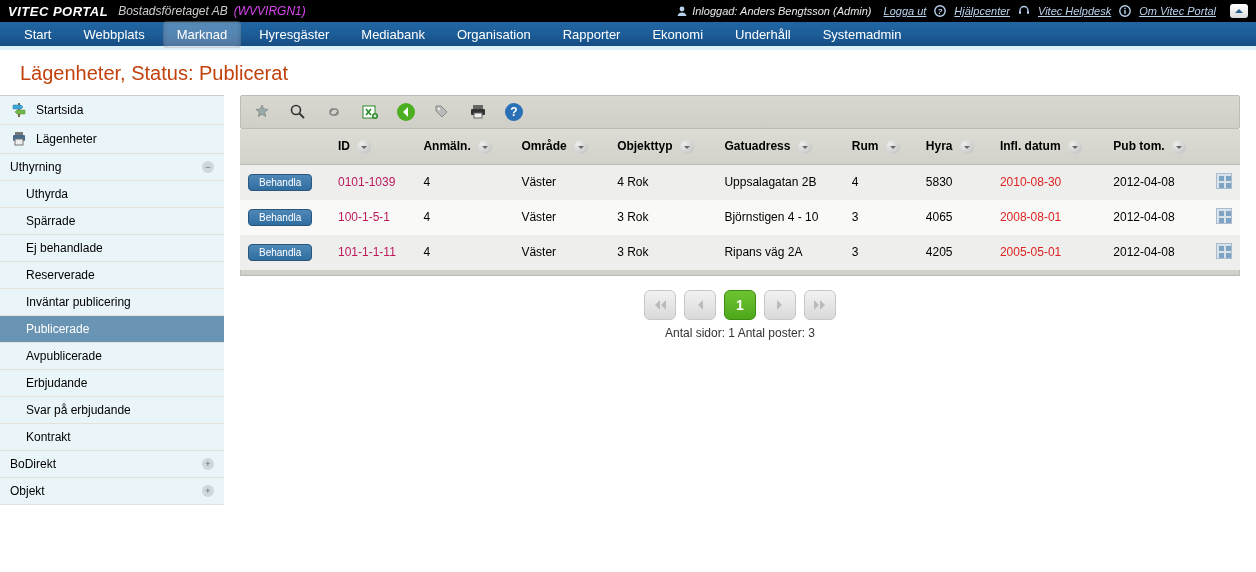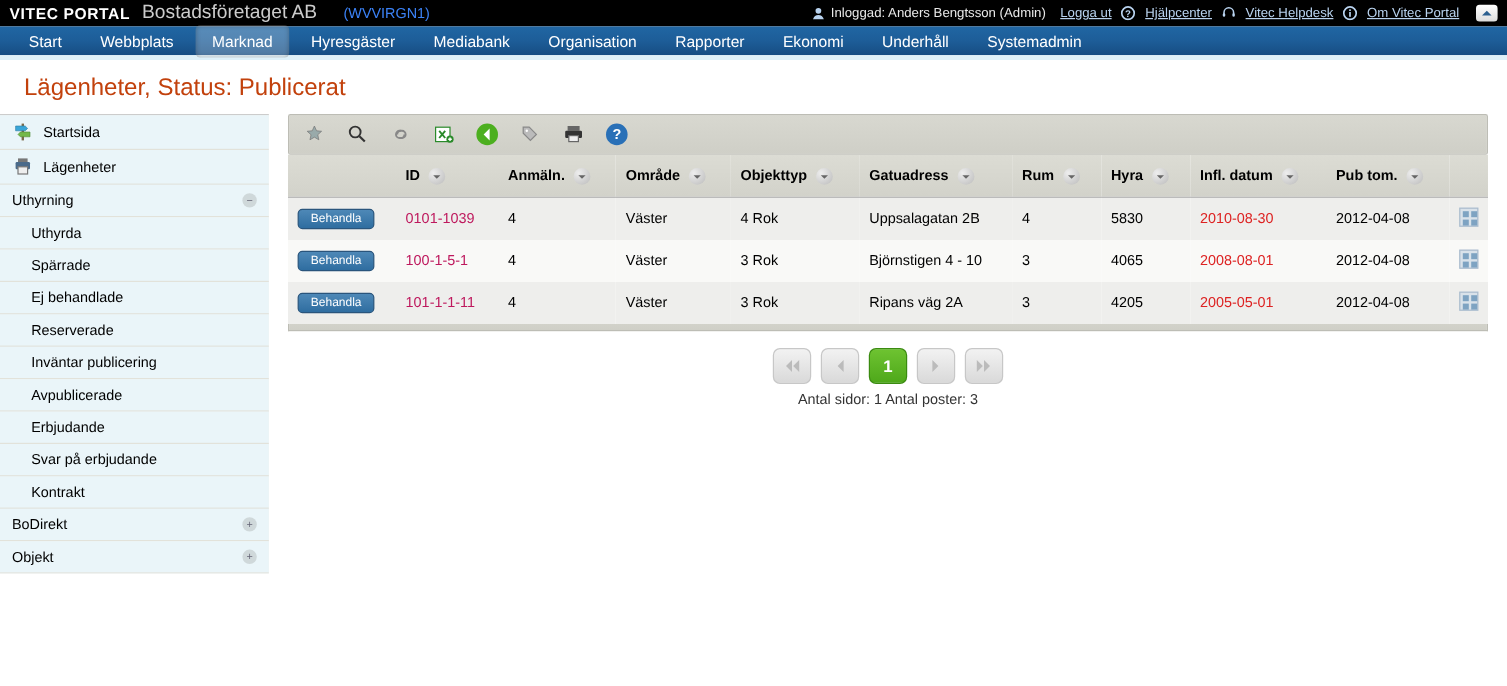--- a/index.html
+++ b/index.html
@@ -1,20 +1,20 @@
 <!DOCTYPE html>
 <html><head>
 <meta charset="utf-8">
 <style>
   * { box-sizing: border-box; margin: 0; padding: 0; }
   body { font-family: Arial, Helvetica, sans-serif; font-size: 12px; background: #fff; color: #000; width:1256px; }
-  .topbar { background: #000; color: #fff; display:flex; align-items:center; height:22px; padding:0 8px; font-size:11px;}
+  .topbar { background: #000; color: #fff; display:flex; align-items:center; height:22px; padding:0 8px; font-size:11px;font-style:italic;}
   .topbar .brand { font-weight:bold; font-size:13px; letter-spacing:0.5px; margin-right:10px;}
-  .topbar .company { color:#ccc; margin-right:22px; font-size:16px;text-align:center;}
-  .topbar .env { color:#3b82f6; font-size:12px;}
+  .topbar .company { color:#ccc; margin-right:6px; font-size:12px;text-align:center;}
+  .topbar .env { color:#d946ef; font-size:12px;}
   .topbar .spacer { flex:1; }
   .topbar .user-icon { margin-right:4px; }
   .topbar a { color:#b9d3ef; text-decoration:underline; margin:0 6px; cursor:pointer;}
   .topbar .user { color:#e8e8e8; margin-right:6px;}
   .topbar .help-icon { color:#b9d3ef; margin:0 2px;}
   .topbar .expand { width:18px; height:14px; background:linear-gradient(#fff,#ddd); border-radius:3px; margin-left:8px; display:flex; align-items:center; justify-content:center;}
   .topbar .expand svg { width:10px; height:10px; }
 
   .mainnav { background:linear-gradient(to bottom,#2066a3 0%,#1d5d98 50%,#164d83 100%); height:24px; display:flex; align-items:center; padding:0 10px; }
   .mainnav .tab { color:#fff; font-size:13px; padding:6px 14px; margin-right:4px; cursor:pointer; border-radius:4px;}
@@ -149,20 +149,21 @@
       </div>
       <div class="side-group">
         <span>Uthyrning</span>
         <span class="collapse">−</span>
       </div>
       <div class="side-sub">Uthyrda</div>
       <div class="side-sub">Spärrade</div>
       <div class="side-sub">Ej behandlade</div>
       <div class="side-sub">Reserverade</div>
       <div class="side-sub">Inväntar publicering</div>
+      <div class="side-sub selected">Publicerade</div>
       <div class="side-sub">Avpublicerade</div>
       <div class="side-sub">Erbjudande</div>
       <div class="side-sub">Svar på erbjudande</div>
       <div class="side-sub">Kontrakt</div>
       <div class="side-group">
         <span>BoDirekt</span>
         <span class="collapse">+</span>
       </div>
       <div class="side-group">
         <span>Objekt</span>

